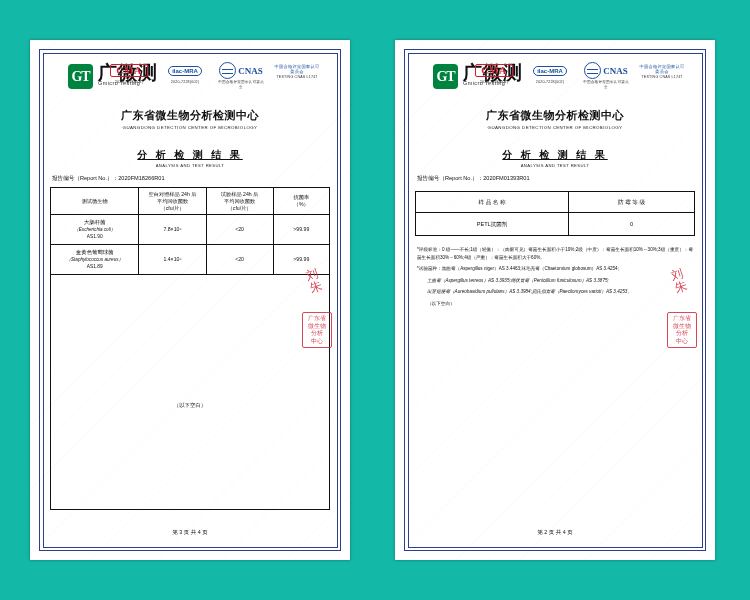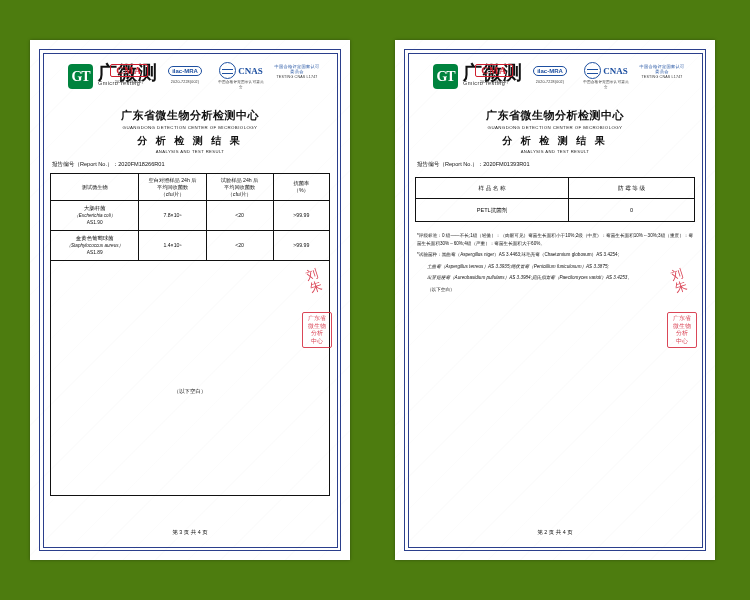--- a/index.html
+++ b/index.html
@@ -10,21 +10,21 @@
   body {
     width: 750px;
     height: 600px;
     font-family: "Liberation Sans", sans-serif;
     overflow: hidden;
   }
   .page-wrap {
     position: relative;
     width: 750px;
     height: 600px;
-    background: #4d7c0f;
+    background: #14b8a6;
   }
   .doc {
     position: absolute;
     top: 40px;
     width: 320px;
     height: 520px;
     background: #ffffff;
     box-shadow: 0 0 3px rgba(0,0,0,0.35);
     overflow: hidden;
   }
@@ -199,22 +199,23 @@
     font-size: 4.4px;
     color: #222;
     letter-spacing: 0.4px;
     margin-top: 2px;
   }
   .t-sub {
     font-size: 10px;
     font-weight: bold;
     color: #111;
     letter-spacing: 3px;
-    margin-top: 4px;
+    margin-top: 18px;
     font-family: "Liberation Serif", serif;
+    text-decoration: underline;
   }
   .t-en-2 {
     font-size: 4.2px;
     color: #222;
     letter-spacing: 0.4px;
     margin-top: 1px;
   }
   .report-no {
     font-size: 5.6px;
     color: #111;

